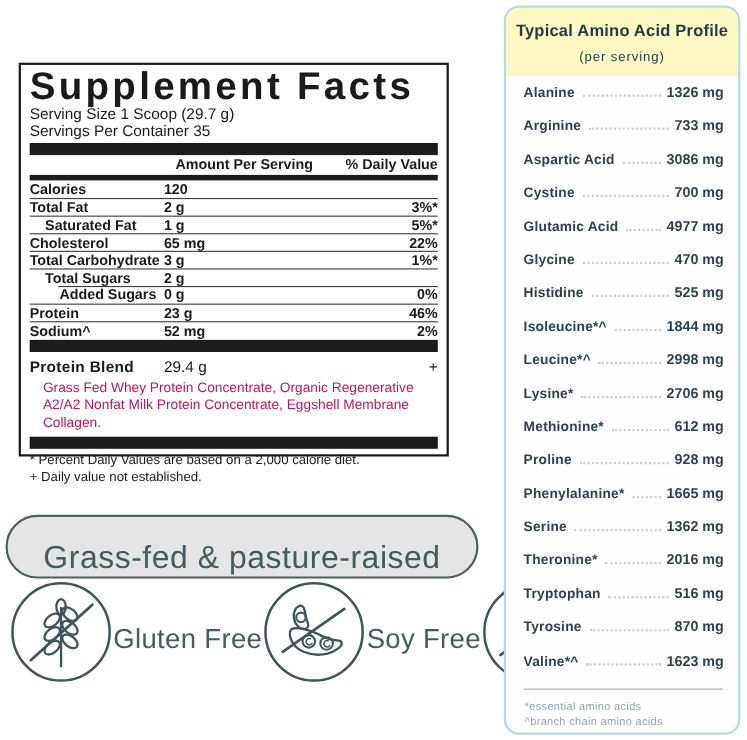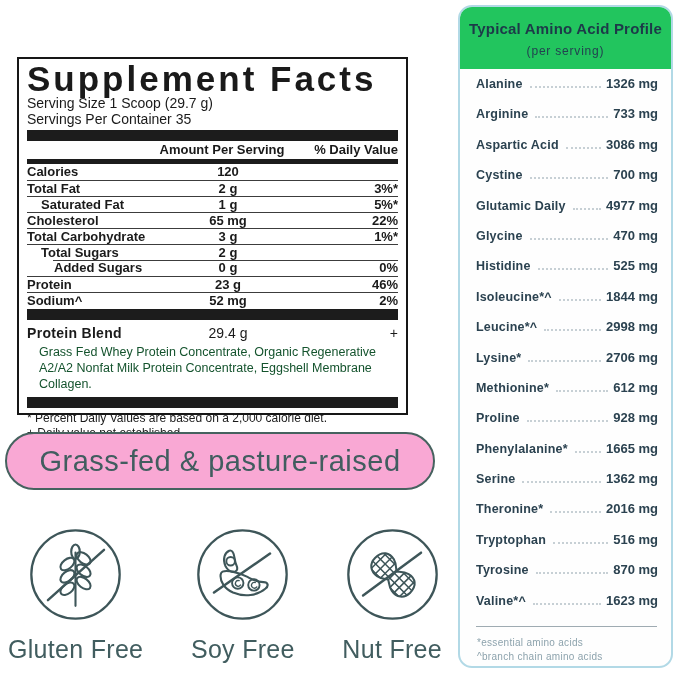--- a/index.html
+++ b/index.html
@@ -21,49 +21,49 @@
   .bar-mid { height:5px; margin-top:1px; }
   .sf-colhdr { position:relative; height:16px; line-height:16px; font-size:13px; font-weight:bold; margin-top:1px; }
   .col-amt { position:absolute; left:105px; width:180px; text-align:center; top:0; }
   .col-dv  { position:absolute; right:0; top:0; }
   .sf-row { position:relative; height:16px; line-height:16px; font-size:13px; border-top:1px solid #3c3c3c;font-weight:bold; }
   .sf-rows .sf-row:first-child { border-top:0; }
   .ind1 { padding-left:14px; }
   .ind2 { padding-left:27px; }
   .sep-ind { border-top:0 !important; }
   .sep-ind::before { content:""; position:absolute; left:26px; right:0; top:0; height:1px; background:#3c3c3c; }
-  .sf-amt { position:absolute; left:111px; width:180px; text-align:center; top:0; }
+  .sf-amt { position:absolute; left:122px; width:180px; text-align:left; top:0; }
   .sf-dv  { position:absolute; right:0; top:0; }
   .blend-row { position:relative; height:22px; line-height:24px; font-size:14px; margin-top:1px; }
   .blend-row .sf-name { font-weight:bold; letter-spacing:0.3px;margin-top:44px; }
-  .sf-ingredients { font-size:12.5px; line-height:16px; margin:1px 0 0 12px; padding-right:2px; color:#14532d; }
+  .sf-ingredients { font-size:12.5px; line-height:16px; margin:1px 0 0 12px; padding-right:2px; color:#be185d; }
   .sf-footnote { font-size:12px; line-height:15px; margin-top:3px; }
   .sf-footnote + .sf-footnote { margin-top:0; }
   .mt5 { margin-top:5px; }
 
   
   .pill {
-    position:absolute; left:5px; top:432px; width:430px; height:58px;
-    border:2px solid #46625f; border-radius:30px; display:flex; align-items:center; justify-content:center;
-    font-size:29px; letter-spacing:0.5px; color:#415d5f; background:#f9a8d4;
+    position:absolute; left:5px; top:468px; width:430px; height:58px;
+    border:2px solid #46625f; border-radius:30px; display:flex; align-items:flex-end; justify-content:center;
+    font-size:29px; letter-spacing:0.5px; color:#415d5f; background:#e5e5e5;
   }
 
   
   .badges { position:absolute; left:8px; top:527px; width:434px; display:flex; justify-content:space-between; }
-  .badge { display:flex; flex-direction:column; align-items:center; }
+  .badge { display:flex; flex-direction:row; align-items:center; }
   .badge svg { width:95px; height:95px; display:block; }
   .badge-label { margin-top:13px; font-size:25px; color:#415d5f; letter-spacing:0.3px; white-space:nowrap; }
   .icon-stroke { stroke:#3e5659; fill:none; stroke-linecap:round; stroke-linejoin:round; }
 
   
   .aa-panel {
     position:absolute; left:458px; top:5px; width:215px; height:663px;
     border:2px solid #b2d9e6; border-radius:14px; background:#fefefe; overflow:hidden; color:#2b4250;
   }
-  .aa-head { background:#22c55e; padding:13px 6px 11px; text-align:center; }
+  .aa-head { background:#fef9c3; padding:13px 6px 11px; text-align:center; }
   .aa-title { font-size:15px; font-weight:bold; letter-spacing:0.2px; color:#1d3a49; }
   .aa-sub { font-size:12px; letter-spacing:0.8px; margin-top:7px; color:#234250; }
   .aa-list { padding:7px 13px 0 16px; }
   .aa-row { display:flex; align-items:baseline; height:30.4px; font-weight:bold; }
   .aa-name { font-size:12.5px; letter-spacing:0.2px; white-space:nowrap; }
   .aa-leader { flex:1; border-bottom:2px dotted #c7d0d5; margin:0 5px 4px 7px; min-width:8px; }
   .aa-val { font-size:13px; white-space:nowrap; }
   .aa-hr { border-top:1px solid #9fabb2; margin:3px 14px 0 16px; }
   .aa-foot { padding:9px 8px 0 17px; font-size:10px; line-height:14px; color:#8da3ad; letter-spacing:0.3px; }
 </style>
@@ -202,21 +202,21 @@
           <span class="aa-name">Aspartic Acid</span>
           <div class="aa-leader"></div>
           <span class="aa-val">3086 mg</span>
         </div>
         <div class="aa-row">
           <span class="aa-name">Cystine</span>
           <div class="aa-leader"></div>
           <span class="aa-val">700 mg</span>
         </div>
         <div class="aa-row">
-          <span class="aa-name">Glutamic Daily</span>
+          <span class="aa-name">Glutamic Acid</span>
           <div class="aa-leader"></div>
           <span class="aa-val">4977 mg</span>
         </div>
         <div class="aa-row">
           <span class="aa-name">Glycine</span>
           <div class="aa-leader"></div>
           <span class="aa-val">470 mg</span>
         </div>
         <div class="aa-row">
           <span class="aa-name">Histidine</span>

